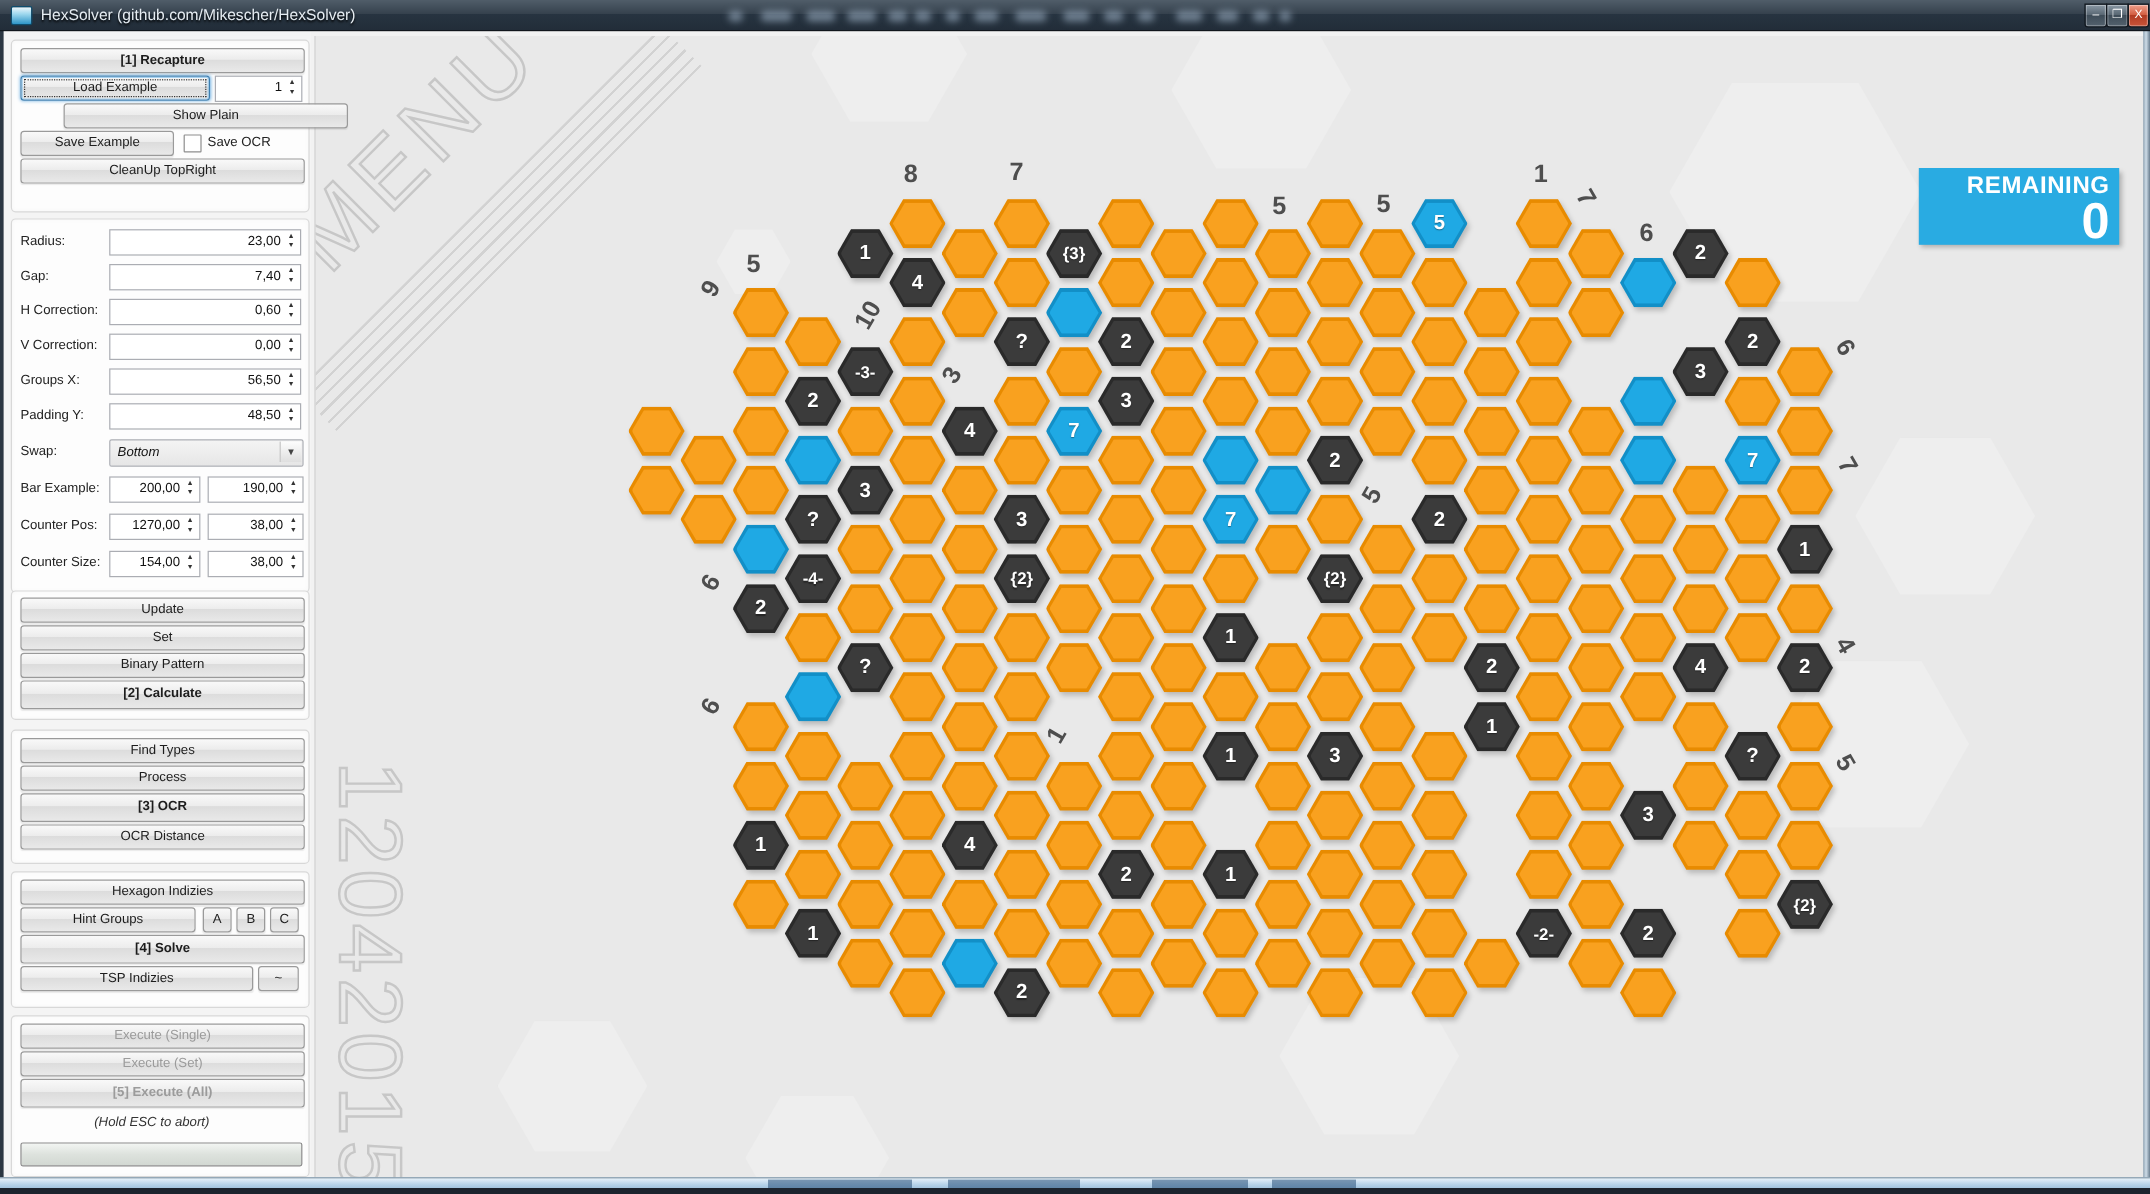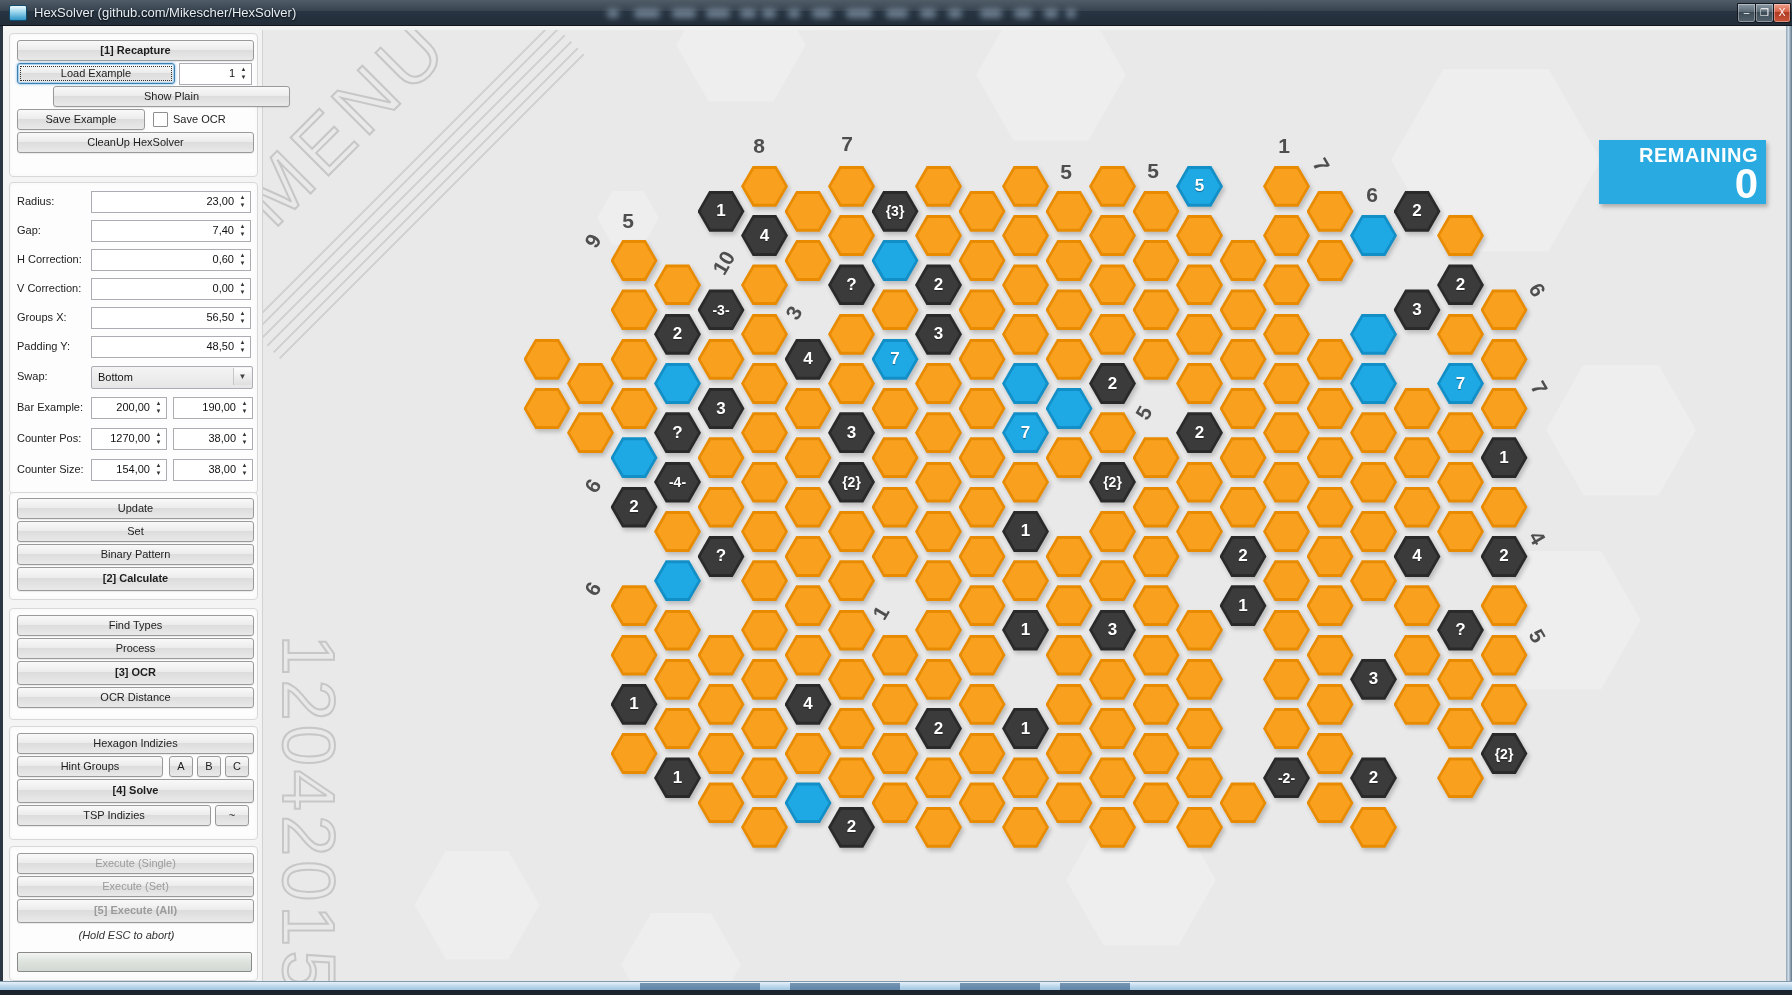--- a/index.html
+++ b/index.html
@@ -42,21 +42,21 @@
     outline:1px dotted #333;outline-offset:-4px;}
   .btn.disabled{color:#9b9b9b;}
   .fieldlabel{position:absolute;left:14px;font-size:11px;color:#222;}
   .numfield{position:absolute;height:20px;background:#fff;border:1px solid #abadb3;
     font-size:11px;color:#111;}
   .numfield .val{position:absolute;right:16px;top:3px;}
   .spin{position:absolute;right:2px;top:1px;width:11px;height:16px;font-size:6px;line-height:8px;
     color:#333;text-align:center;}
   .combo{position:absolute;height:21px;border:1px solid #abadb3;border-radius:2px;
     background:linear-gradient(#f4f4f4,#e6e6e6);font-size:11px;color:#111;}
-  .combo .cval{position:absolute;left:6px;top:4px;}
+  .combo .cval{position:absolute;left:6px;top:4px;font-style:italic;}
   .combo .carrow{position:absolute;right:1px;top:1px;width:17px;height:17px;border-left:1px solid #c6c6c6;
     background:linear-gradient(#fdfdfd,#dfdfdf);color:#444;font-size:8px;text-align:center;line-height:17px;}
   .checkbox{position:absolute;width:13px;height:13px;background:#fff;border:1px solid #8e8e8e;border-radius:1px;}
   .cblabel{position:absolute;font-size:11px;color:#222;}
   #esc-note{position:absolute;left:0;width:247px;text-align:center;font-size:11px;
     font-style:italic;color:#333;}
   #progressbar{position:absolute;height:18px;border:1px solid #8a8a8a;border-radius:2px;
     background:linear-gradient(#f2f5f2,#dde2dd 50%,#d2d8d2);}
 
   
@@ -126,21 +126,21 @@
   <div class="btn bold" style="left:14px;top:14px;width:235px;">[1] Recapture</div>
   <div class="btn focused" style="left:14px;top:37px;width:156px;">Load Example</div>
   <div class="numfield" style="left:176px;top:37px;width:71px;">
     <span class="val">1</span>
     <span class="spin">▲<br>▼</span>
   </div>
   <div class="btn" style="left:14px;top:60px;width:235px;margin-left:36px;">Show Plain</div>
   <div class="btn" style="left:14px;top:83px;width:126px;">Save Example</div>
   <div class="checkbox" style="left:150px;top:86px;"></div>
   <div class="cblabel" style="left:170px;top:87px;">Save OCR</div>
-  <div class="btn" style="left:14px;top:106px;width:235px;">CleanUp HexSolver</div>
+  <div class="btn" style="left:14px;top:106px;width:235px;">CleanUp TopRight</div>
 
   <div class="group" style="top:156px;height:310px;"></div>
   <div id="param-rows">
       <div class="fieldlabel" style="top: 169px;">Radius:</div>
       <div class="numfield" style="left: 88px; top: 165px; width: 158px;">
         <span class="val">23,00</span>
         <span class="spin">▲<br>▼</span>
       </div>
       <div class="fieldlabel" style="top: 198px;">Gap:</div>
       <div class="numfield" style="left: 88px; top: 194px; width: 158px;">

